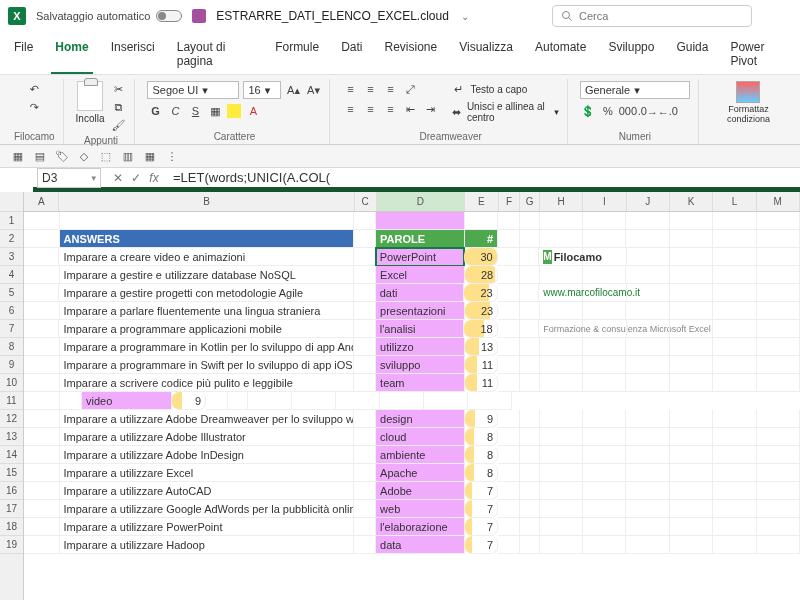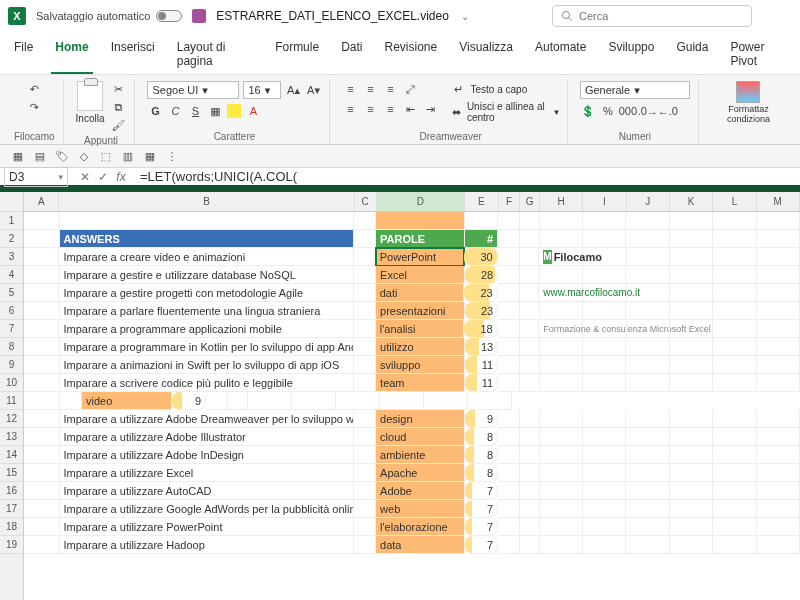--- a/index.html
+++ b/index.html
@@ -30,57 +30,57 @@
 .mini{width:16px;height:16px;display:flex;align-items:center;justify-content:center;font-size:11px;color:#444;border:1px solid transparent;}
 .sel{border:1px solid #bbb;background:#fff;padding:1px 4px;font-size:11px;height:18px;display:flex;align-items:center;gap:4px;}
 .bold{font-weight:bold;}
 .ital{font-style:italic;}
 .und{text-decoration:underline;}
 .clipimg{width:26px;height:30px;background:linear-gradient(#fff,#fff);border:1px solid #ccc;position:relative;}
 .clipimg::before{content:"";position:absolute;top:-4px;left:6px;width:12px;height:6px;border:1px solid #999;border-radius:3px 3px 0 0;background:#eee;}
 .undo-row{display:flex;gap:6px;padding:3px 10px;background:#f5f5f5;border-bottom:1px solid #d8d8d8;align-items:center;}
 .undo-row .ic{width:16px;height:16px;display:flex;align-items:center;justify-content:center;color:#555;}
 
-.fbar{display:flex;align-items:center;height:24px;border-bottom:7px solid #14532d;}
+.fbar{display:flex;align-items:center;height:24px;border-bottom:5px solid #14532d;margin-left:33px;}
 .namebox{width:64px;border:1px solid #ccc;height:20px;margin:0 4px;padding:0 4px;font-size:12px;display:flex;align-items:center;justify-content:space-between;}
 .fx-icons{display:flex;gap:4px;padding:0 6px;color:#777;font-size:12px;align-items:center;}
 .fx-icons span{width:14px;text-align:center;}
 .formula{flex:1;padding:0 6px;font-size:13px;height:20px;display:flex;align-items:center;}
 
 .sheet{display:flex;height:calc(600px - 32px - 27px - 70px - 22px - 24px);}
 .rowhdrs{width:24px;background:#f0f0f0;border-right:1px solid #ccc;}
 .rowhdrs div{height:18px;border-bottom:1px solid #ddd;font-size:10px;color:#555;display:flex;align-items:center;justify-content:center;}
 .rowhdrs div:first-child{height:20px;}
 .gridwrap{flex:1;overflow:hidden;position:relative;}
 .colhdrs{display:flex;height:20px;background:#f0f0f0;border-bottom:1px solid #ccc;}
 .colhdrs div{border-right:1px solid #ddd;font-size:10px;color:#555;display:flex;align-items:center;justify-content:center;}
 .colA{width:36px;}.colB{width:300px;}.colC{width:22px;}.colD{width:90px;}.colE{width:34px;}.colF{width:22px;}.colG{width:20px;}.colH{width:44px;}.colI{width:44px;}.colJ{width:44px;}.colK{width:44px;}.colL{width:44px;}.colM{width:44px;}
 .cellsrow{display:flex;height:18px;}
 .cellsrow>div{border-right:1px solid #eee;border-bottom:1px solid #eee;padding:0 4px;font-size:11px;display:flex;align-items:center;overflow:hidden;white-space:nowrap;}
-.selcol{background:#fdba74;}
+.selcol{background:#f0abfc;}
 .hdr-sel{background:#cfe8cf !important;}
 .answers-hdr{background:#3a6fb7;color:#fff;font-weight:bold;font-size:12px;}
 .parole-hdr{background:#4ea84e;color:#fff;font-weight:bold;font-size:12px;}
 .bar-cell{background:linear-gradient(to right,#ffe08a var(--p),transparent var(--p));text-align:right;justify-content:flex-end;border-radius:7px;}
 .active-cell{outline:2px solid #107c41;outline-offset:-1px;}
 .logo-m{display:inline-flex;width:14px;height:14px;background:#4ea84e;color:#fff;font-weight:bold;align-items:center;justify-content:center;font-size:10px;margin-right:2px;}
 .sidelink{color:#1a7f37;font-weight:normal;font-size:10px;}
 .sidegrey{color:#888;font-size:9px;}
 </style>
 </head>
 <body>
 
 <div class="titlebar">
   <span class="xl-icon">X</span>
   <div class="autosave">
     <span>Salvataggio automatico</span>
     <span class="toggle"></span>
   </div>
   <span class="save-ico"></span>
-  <span class="filename">ESTRARRE_DATI_ELENCO_EXCEL.video</span>
+  <span class="filename">ESTRARRE_DATI_ELENCO_EXCEL.cloud</span>
   <span class="drop">⌄</span>
   <div class="searchbox">
     <svg width="12" height="12" viewBox="0 0 24 24">
         <circle cx="10" cy="10" r="7" fill="none" stroke="#888" stroke-width="2"></circle>
         <line x1="15" y1="15" x2="21" y2="21" stroke="#888" stroke-width="2"></line>
       </svg>
     <span>Cerca</span>
   </div>
 </div>
 
@@ -396,21 +396,21 @@
           <div class="colG"></div>
           <div class="colH"></div>
           <div class="colI"></div>
           <div class="colJ"></div>
           <div class="colK"></div>
           <div class="colL"></div>
           <div class="colM"></div>
         </div>
         <div class="cellsrow">
           <div class="colA"></div>
-          <div class="colB">Imparare a animazioni in Swift per lo sviluppo di app iOS</div>
+          <div class="colB">Imparare a programmare in Swift per lo sviluppo di app iOS</div>
           <div class="colC"></div>
           <div class="colD selcol">sviluppo</div>
           <div class="colE bar-cell" style="--p: 37%;">11</div>
           <div class="colF"></div>
           <div class="colG"></div>
           <div class="colH"></div>
           <div class="colI"></div>
           <div class="colJ"></div>
           <div class="colK"></div>
           <div class="colL"></div>

